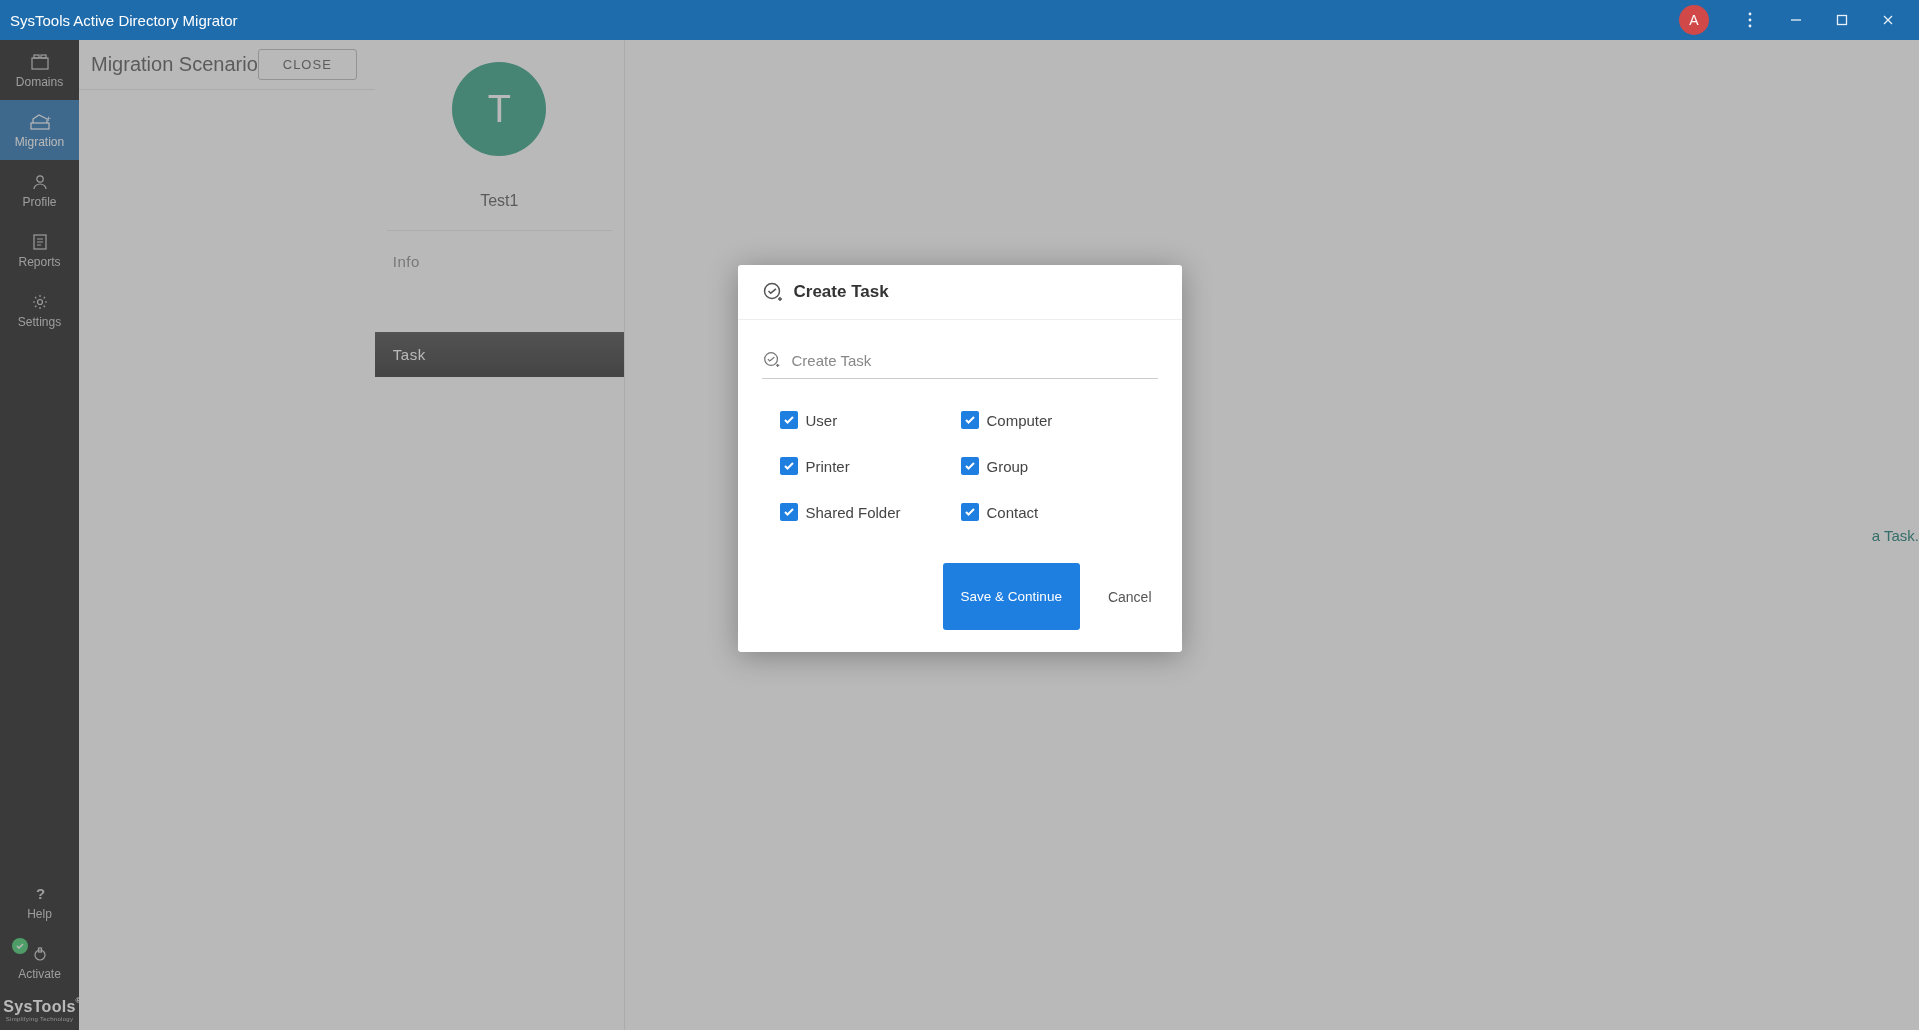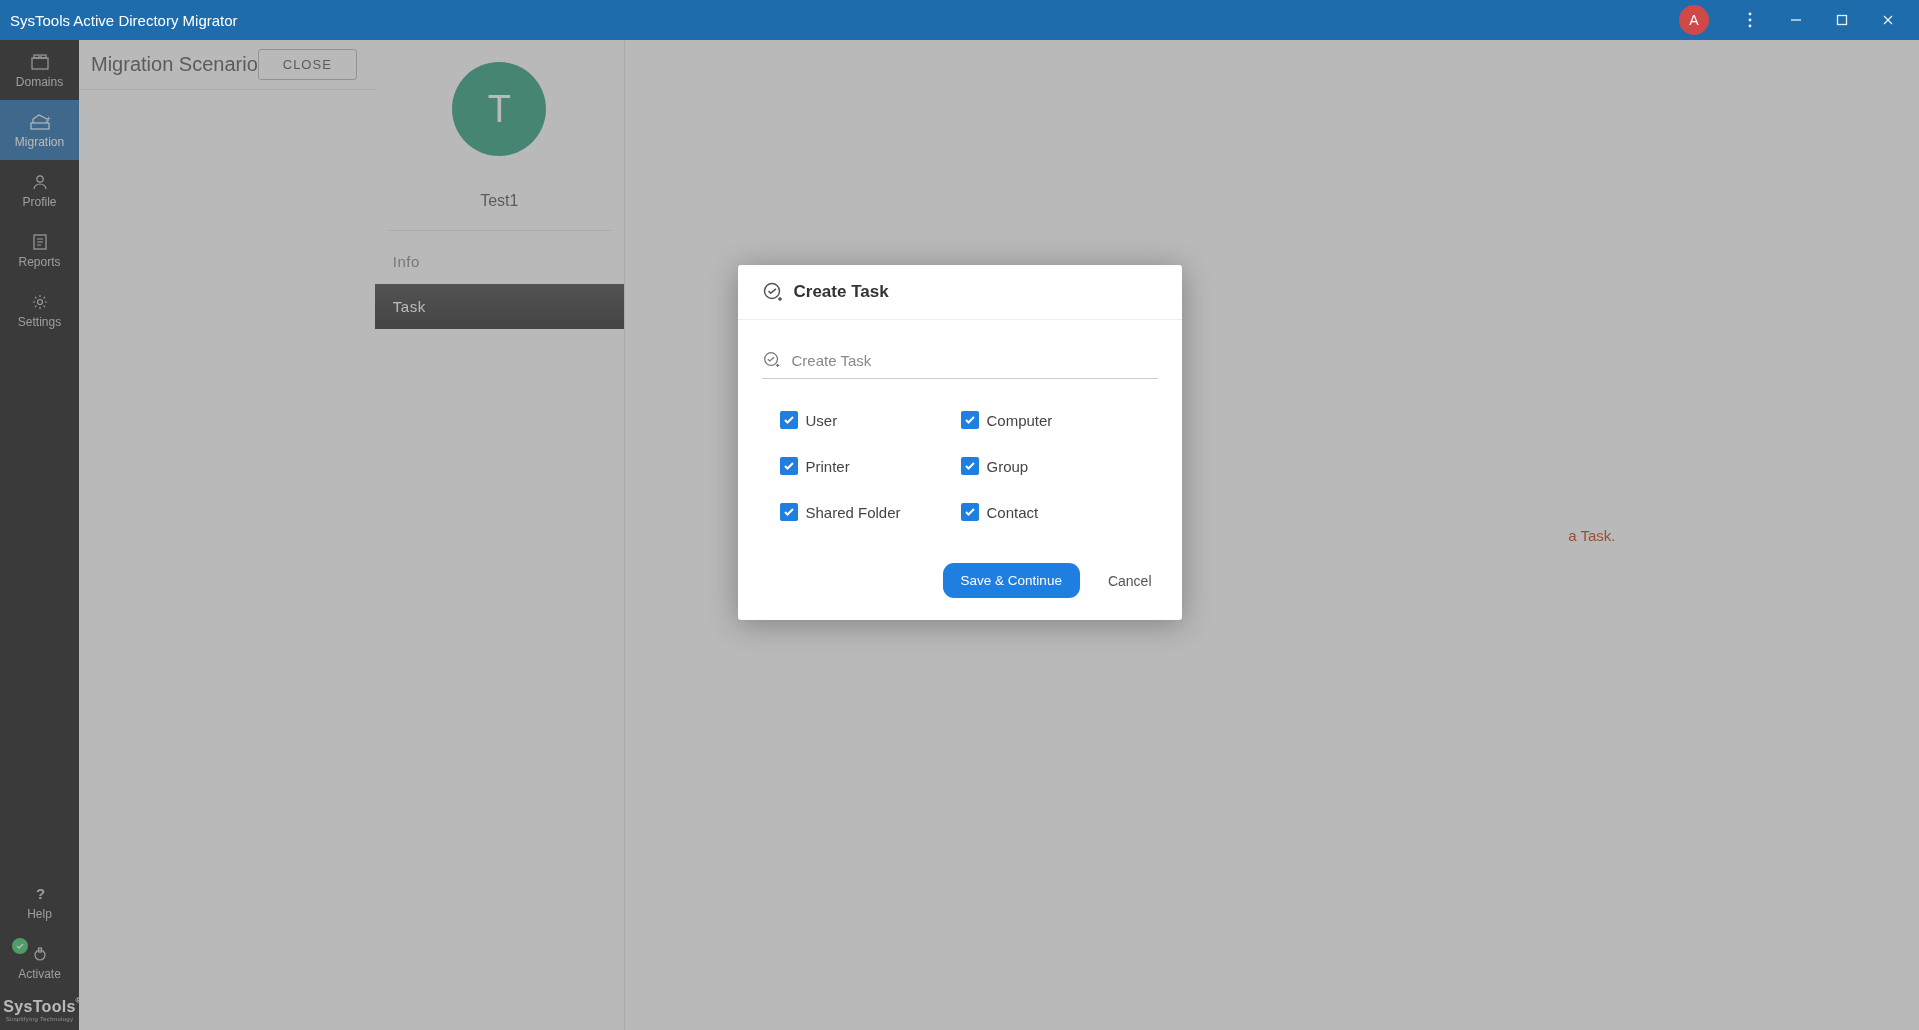--- a/index.html
+++ b/index.html
@@ -73,24 +73,24 @@
     width: 94px; height: 94px; border-radius: 50%; background: #2e9e81;
     display: flex; align-items: center; justify-content: center;
     font-size: 38px; color: #fff; margin: 22px auto 12px auto;
   }
   .scenario-name { text-align: center; font-size: 16px; color: #555; margin-bottom: 20px; margin-top: 24px; }
   .scenario-divider { height:1px; background:#e8e8e8; margin: 0 12px 8px 12px; }
   .scenario-tab {
     padding: 14px 18px; font-size: 15px; color: #888; cursor: pointer; letter-spacing: 0.5px;
   }
   .scenario-tab.active {
-    background: linear-gradient(#454545,#2b2b2b); color: #fff; font-weight: 500;
+    background: linear-gradient(#454545,#2b2b2b); color: #fff; font-weight: 500; margin-top: 48px;
   }
   .scenario-main {
-    flex:1; display:flex; align-items:center; justify-content:center; color:#c2410c; font-size:15px;
+    flex:1; display:flex; align-items:center; justify-content:flex-end; color:#0f766e; font-size:15px;
   }
 
   
   .overlay {
     position: absolute; inset: 0; background: rgba(100,100,100,0.45);
     display: flex; align-items: flex-start; justify-content: center;
   }
   .modal {
     margin-top: 225px; width: 444px; background: #fff; border-radius: 3px;
     box-shadow: 0 4px 30px rgba(0,0,0,0.3); overflow: hidden;
@@ -114,22 +114,22 @@
   }
   .cb-item { display: flex; align-items: center; gap: 8px; font-size: 15px; color: #444; cursor:pointer; }
   .cb-box {
     width: 18px; height: 18px; background: #1f7fe0; border-radius: 2px;
     display: flex; align-items: center; justify-content: center; flex-shrink:0;
   }
   .modal-footer {
     display: flex; justify-content: flex-end; gap: 28px; padding: 22px 30px 22px 24px; align-items:center;
   }
   .btn-primary {
-    background: #1f7fe0; color: #fff; border: none; padding: 10px 18px;
-    font-size: 13.5px; border-radius: 11px; cursor: pointer;
+    background: #1f7fe0; color: #fff; border: none; padding: 26px 18px;
+    font-size: 13.5px; border-radius: 3px; cursor: pointer;
   }
   .btn-text {
     background: none; border: none; color: #555; font-size: 14px; cursor: pointer;
   }
 
   
   svg { display:block; }
 </style>
 </head>
 <body>

